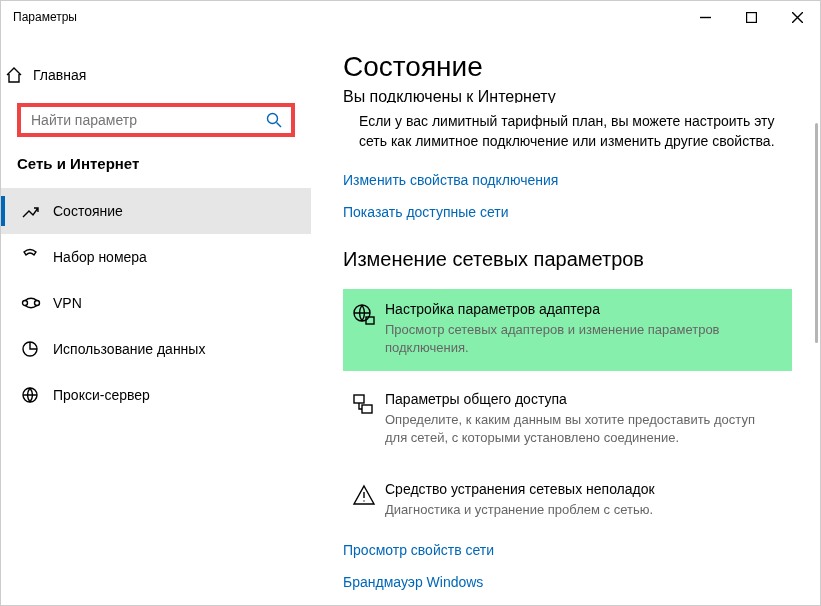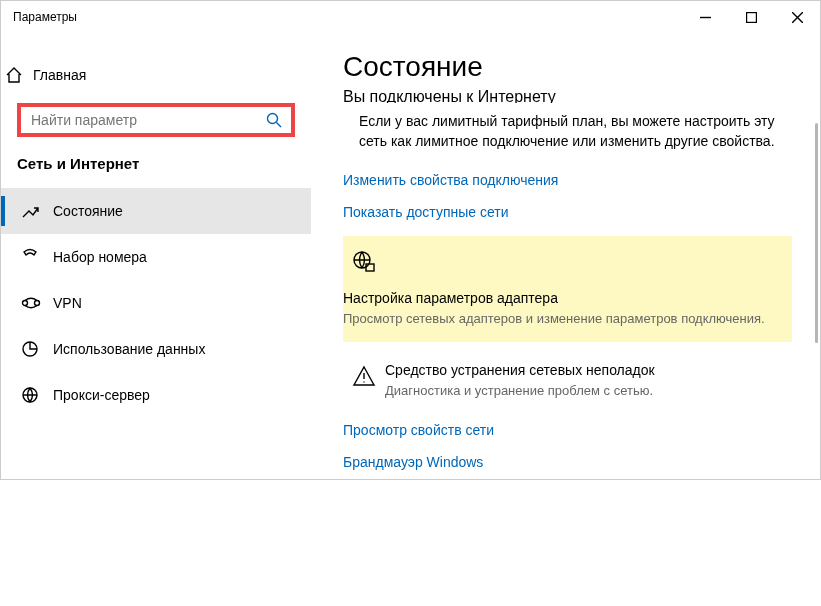--- a/index.html
+++ b/index.html
@@ -6,21 +6,21 @@
   html, body {
     margin: 0; padding: 0;
     width: 821px; height: 606px;
     font-family: "Segoe UI", Arial, sans-serif;
     font-size: 14px;
     color: #000;
     background: #fff;
     overflow: hidden;
   }
   .window {
-    width: 821px; height: 480px;
+    width: 821px; height: 606px;
     display: flex; flex-direction: column;
     border: 1px solid #ccc;
     position: relative;
   }
   .titlebar {
     height: 32px; flex: 0 0 32px;
     display: flex; align-items: center;
     background: #fff;
   }
   .titlebar-label {
@@ -141,21 +141,21 @@
     font-weight: 500;
     margin-top: 28px;
     margin-bottom: 18px;
   }
   .option-row {
     display:flex;
     padding: 12px 12px 14px 8px;
     margin-left: -8px;
     margin-bottom: 8px;
   }
-  .option-row.hovered { background:#fef9c3;flex-direction:column; }
+  .option-row.hovered { background:#86efac; }
   .option-icon {
     width: 42px; flex: 0 0 42px;
     display:flex; justify-content:center;
     padding-top:2px;
   }
   .option-text .t1 { font-size: 14px; margin-bottom:4px; }
   .option-text .t2 { font-size: 13px; color:#666; line-height:1.4; }
   .scroll-region {
     position: absolute;
     right: 0; top: 90px; bottom: 0;
@@ -274,35 +274,49 @@
       <h1 class="page-title">Состояние</h1>
 
       <div class="main-inner">
         <div class="cut-line">
           <span class="cut-line-text">Вы подключены к Интернету</span>
         </div>
         <div class="desc">Если у вас лимитный тарифный план, вы можете настроить эту сеть как лимитное подключение или изменить другие свойства.</div>
         <div class="link">Изменить свойства подключения</div>
         <div class="link">Показать доступные сети</div>
 
+        <div class="section-h">Изменение сетевых параметров</div>
 
         <div class="option-row hovered">
           <div class="option-icon">
             <svg class="icon" width="24" height="24">
                 <circle cx="10" cy="10" r="8"></circle>
                 <path d="M2 10 H18 M10 2 Q5 10 10 18 M10 2 Q15 10 10 18"></path>
                 <rect x="14" y="14" width="8" height="7"></rect>
               </svg>
           </div>
           <div class="option-text">
             <div class="t1">Настройка параметров адаптера</div>
             <div class="t2">Просмотр сетевых адаптеров и изменение параметров подключения.</div>
           </div>
         </div>
 
+        <div class="option-row">
+          <div class="option-icon">
+            <svg class="icon" width="24" height="24">
+                <rect x="2" y="2" width="10" height="8"></rect>
+                <rect x="10" y="12" width="10" height="8"></rect>
+                <path d="M7 10 V16 H10"></path>
+              </svg>
+          </div>
+          <div class="option-text">
+            <div class="t1">Параметры общего доступа</div>
+            <div class="t2">Определите, к каким данным вы хотите предоставить доступ для сетей, с которыми установлено соединение.</div>
+          </div>
+        </div>
 
         <div class="option-row">
           <div class="option-icon">
             <svg class="icon" width="24" height="24">
                 <path d="M12 3 L22 21 H2 Z M12 9 V15 M12 17.5 V18.5"></path>
               </svg>
           </div>
           <div class="option-text">
             <div class="t1">Средство устранения сетевых неполадок</div>
             <div class="t2">Диагностика и устранение проблем с сетью.</div>

